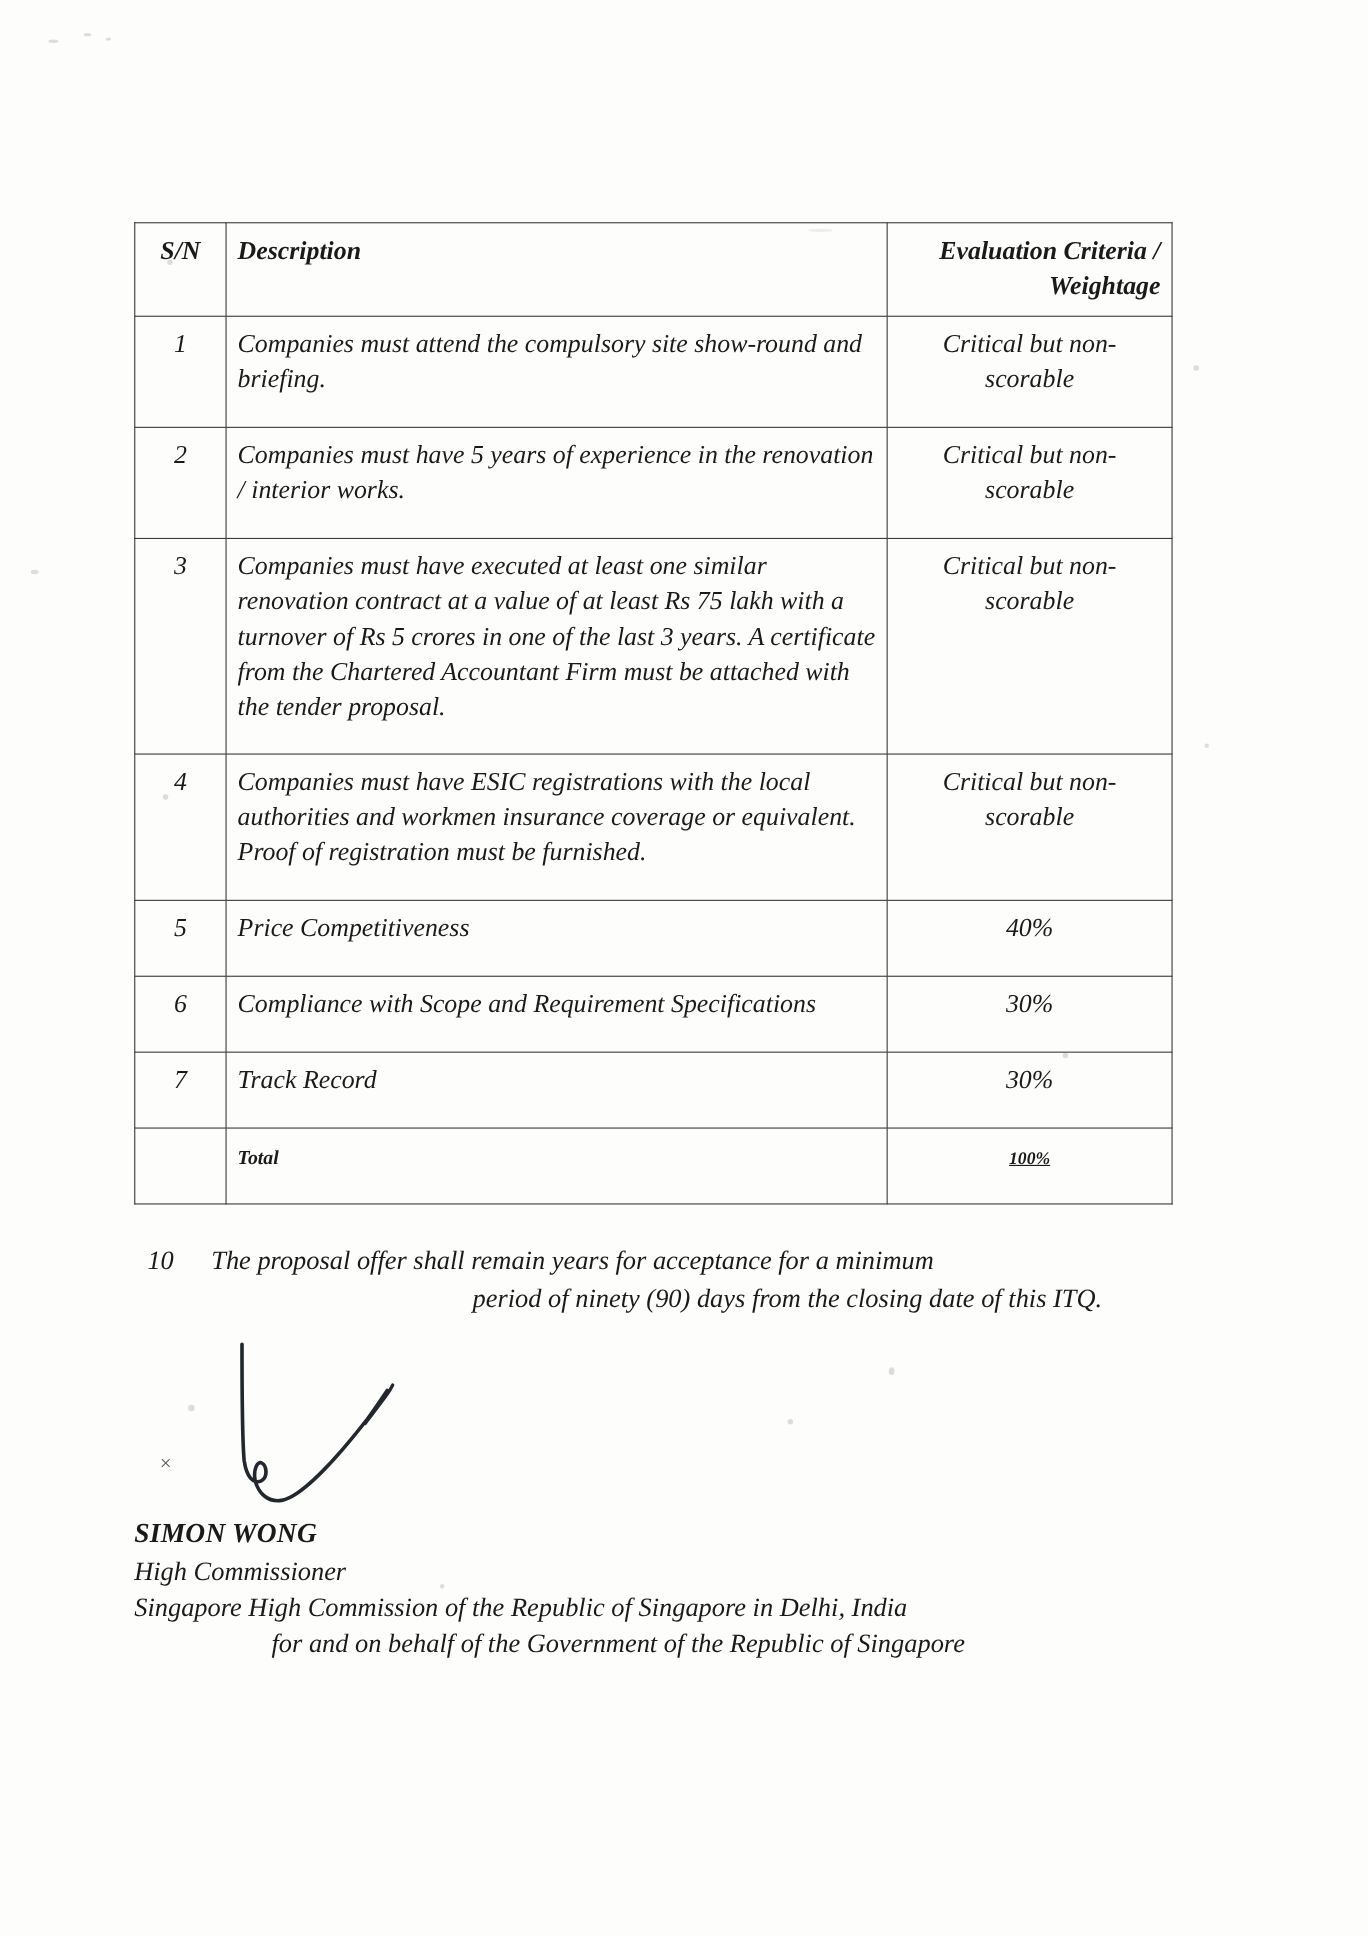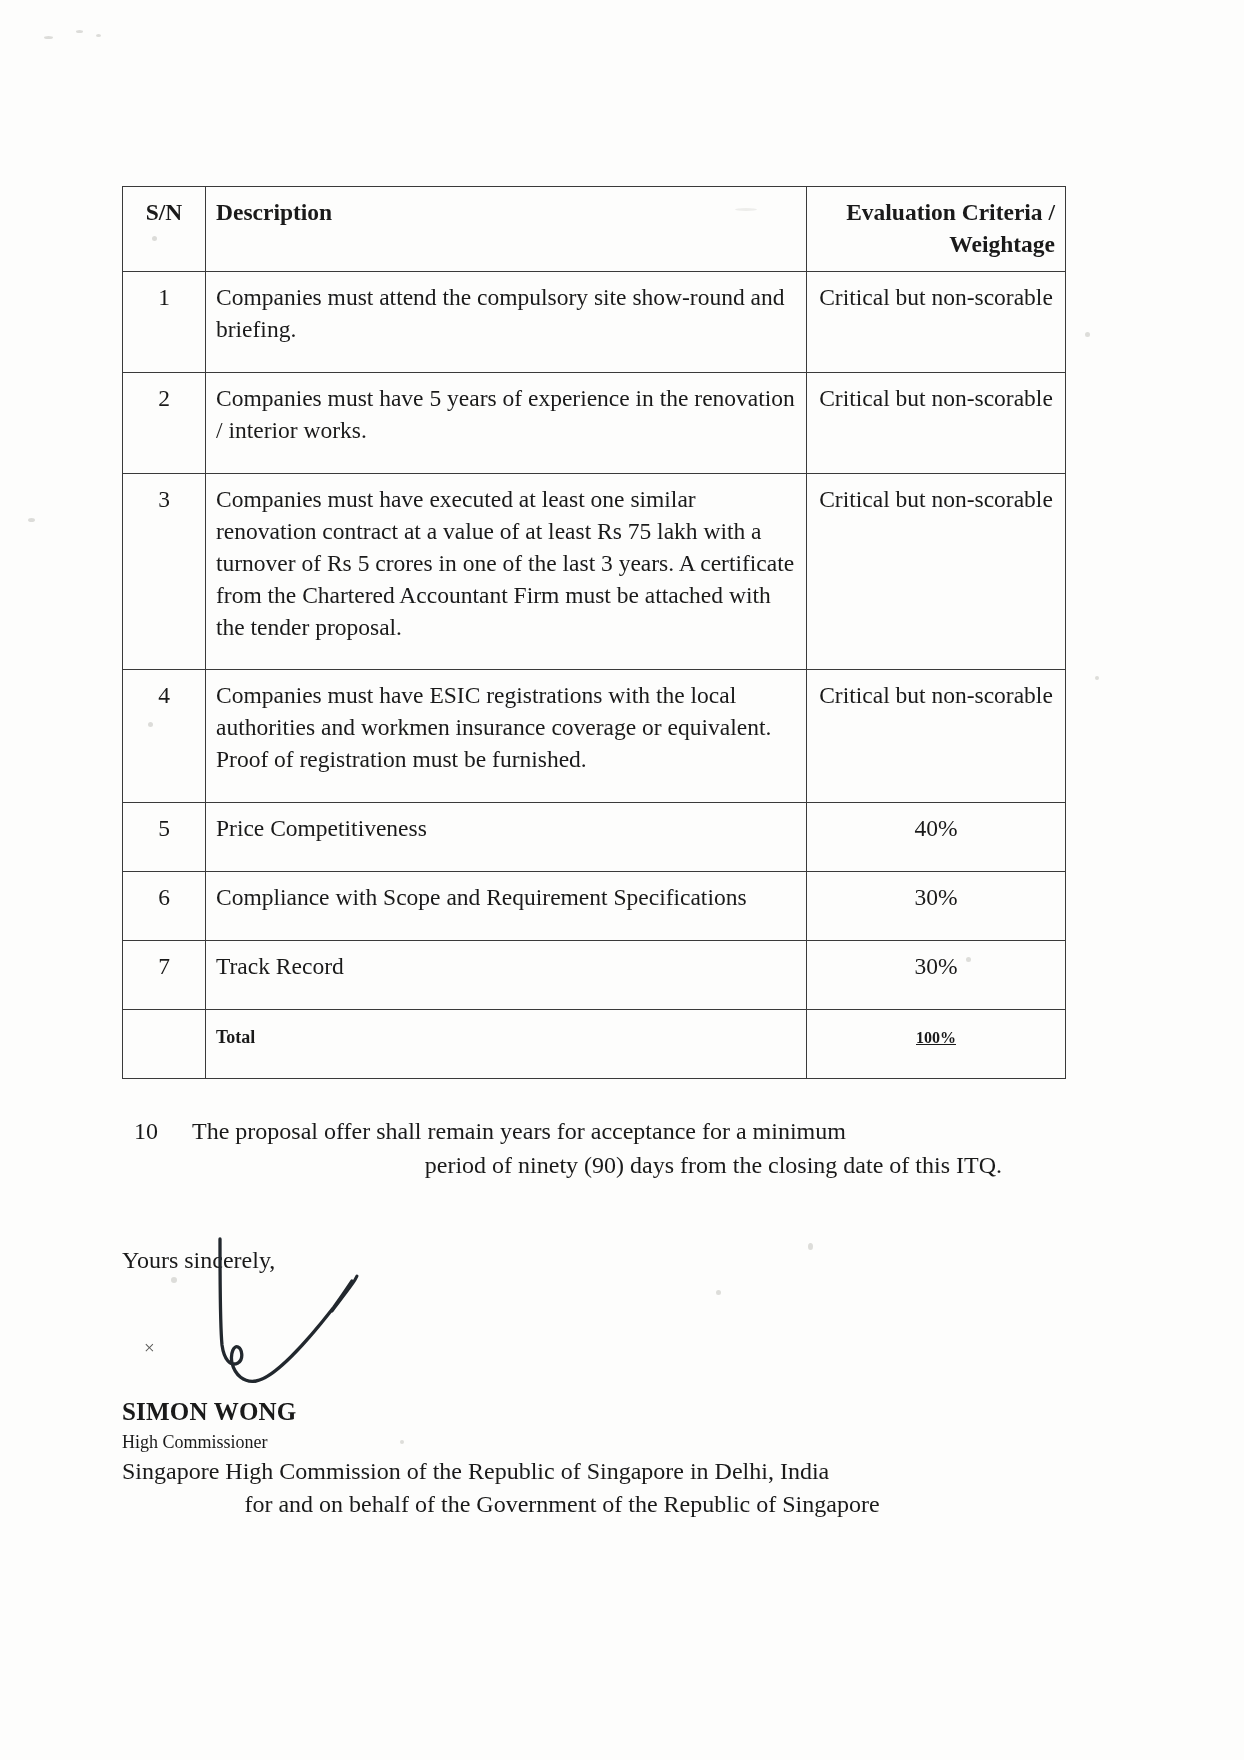--- a/index.html
+++ b/index.html
@@ -30,22 +30,23 @@
   }
   .speck {
     position: absolute;
     background: #bdbdb8;
     border-radius: 50%;
   }
 
   .content {
     position: absolute;
     left: 122px;
-    top: 0;
+    top: 16px;
     width: 900px;
+    font-style: italic;
   }
 
   
   table.eval-table {
     border-collapse: collapse;
     width: 880px;
     margin-top: 186px;
     table-layout: fixed;
     border: 1.6px solid #2b2b2b;
   }
@@ -115,21 +116,21 @@
     top: -44px;
   }
   .sig-mark {
     position: absolute;
     left: 22px;
     top: 58px;
     font-size: 19px;
     color: #5a5a58;
   }
   .name-line { font-weight: bold; font-size: 25px; letter-spacing: 0.2px; }
-  .role-line { font-size: 18px; }
+  .role-line { font-size: 24px; }
   .org-line  { font-size: 24px; }
   .behalf-line { font-size: 24px; text-align: center; }
 </style>
 </head>
 <body>
 
 <div class="page">
 
   <div class="scan-noise">
     <div class="speck" style="left:44px;  top:36px;  width:9px; height:3px;"></div>
@@ -205,21 +206,20 @@
         </tr>
       </tbody>
     </table>
 
     <div class="para-block">
       <span class="para-num">10</span><span>The  proposal  offer  shall  remain  years  for  acceptance  for  a  minimum</span>
       <span class="para-line2">period of ninety (90) days from the closing date of this ITQ.</span>
     </div>
 
     <div class="sign-block">
-      <div class="yours">Yours sincerely,</div>
 
       <div class="sig-area">
         <span class="sig-mark">×</span>
         <svg class="sig-svg" width="230" height="165" viewBox="0 0 230 165">
           <path d="M38 6 C38 48, 38 92, 40 112 C42 126, 48 134, 56 130 C62 126, 60 116, 56 114 C52 112, 48 120, 50 130 C53 142, 62 150, 74 148 C92 145, 124 110, 152 74 C160 63, 166 54, 170 48" fill="none" stroke="#22282e" stroke-width="3.3" stroke-linecap="round" stroke-linejoin="round"></path>
           <path d="M150 78 C156 70, 164 60, 171 50 C173 47, 174 45, 175 43" fill="none" stroke="#22282e" stroke-width="3" stroke-linecap="round"></path>
         </svg>
       </div>
 
       <div class="name-line">SIMON WONG</div>

